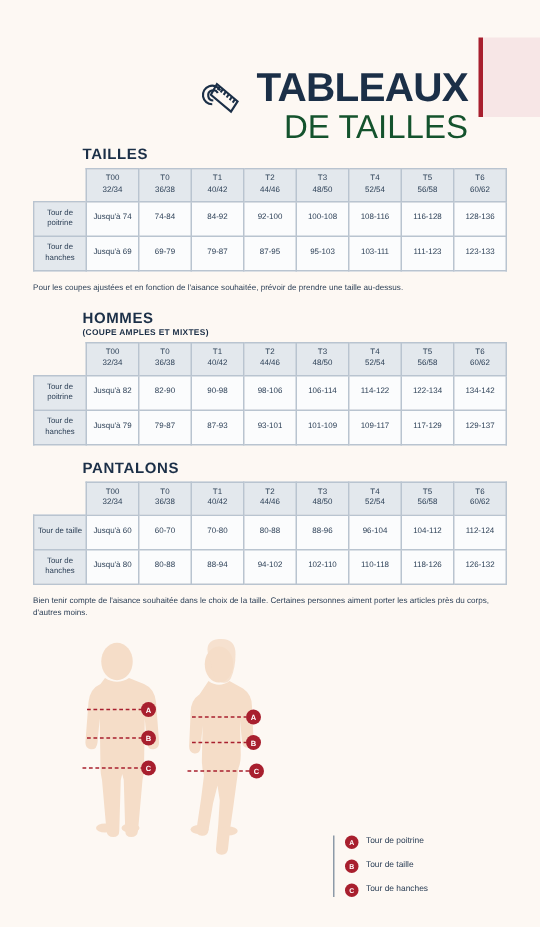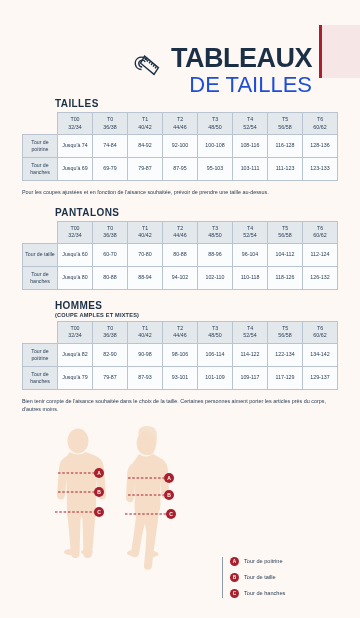--- a/index.html
+++ b/index.html
@@ -63,21 +63,21 @@
     font-weight: bold;
     letter-spacing: -0.5px;
     color: #1b2f47;
     display: block;
     font-family: "Liberation Sans", sans-serif;
   }
   .title-sub {
     font-size: 22px;
     font-weight: normal;
     letter-spacing: 0px;
-    color: #1d4ed8;
+    color: #14532d;
     display: block;
     margin-top: 2px;
   }
 
   
   .section {
     padding: 0 22px;
   }
   .section-title {
     font-size: 10px;
@@ -276,20 +276,87 @@
             <td class="val">95-103</td>
             <td class="val">103-111</td>
             <td class="val">111-123</td>
             <td class="val">123-133</td>
           </tr>
         </tbody>
       </table>
     </div>
     <p class="note">Pour les coupes ajustées et en fonction de l'aisance souhaitée, prévoir de prendre une taille au-dessus.</p>
     <div class="section" style="margin-top: 10px;">
+      <div class="section-title">HOMMES</div>
+      <div class="section-subtitle">(COUPE AMPLES ET MIXTES)</div>
+      <table class="size-table">
+        <thead>
+          <tr>
+            <th class="corner"></th>
+            <th>
+              <span class="th-top">T00</span>
+              <span class="th-bot">32/34</span>
+            </th>
+            <th>
+              <span class="th-top">T0</span>
+              <span class="th-bot">36/38</span>
+            </th>
+            <th>
+              <span class="th-top">T1</span>
+              <span class="th-bot">40/42</span>
+            </th>
+            <th>
+              <span class="th-top">T2</span>
+              <span class="th-bot">44/46</span>
+            </th>
+            <th>
+              <span class="th-top">T3</span>
+              <span class="th-bot">48/50</span>
+            </th>
+            <th>
+              <span class="th-top">T4</span>
+              <span class="th-bot">52/54</span>
+            </th>
+            <th>
+              <span class="th-top">T5</span>
+              <span class="th-bot">56/58</span>
+            </th>
+            <th>
+              <span class="th-top">T6</span>
+              <span class="th-bot">60/62</span>
+            </th>
+          </tr>
+        </thead>
+        <tbody>
+          <tr>
+            <td class="rowhead">Tour de poitrine</td>
+            <td class="val first-val">Jusqu'à 82</td>
+            <td class="val">82-90</td>
+            <td class="val">90-98</td>
+            <td class="val">98-106</td>
+            <td class="val">106-114</td>
+            <td class="val">114-122</td>
+            <td class="val">122-134</td>
+            <td class="val">134-142</td>
+          </tr>
+          <tr>
+            <td class="rowhead">Tour de hanches</td>
+            <td class="val first-val">Jusqu'à 79</td>
+            <td class="val">79-87</td>
+            <td class="val">87-93</td>
+            <td class="val">93-101</td>
+            <td class="val">101-109</td>
+            <td class="val">109-117</td>
+            <td class="val">117-129</td>
+            <td class="val">129-137</td>
+          </tr>
+        </tbody>
+      </table>
+    </div>
+    <div class="section" style="margin-top: 10px;">
       <div class="section-title">PANTALONS</div>
       <table class="size-table">
         <thead>
           <tr>
             <th class="corner"></th>
             <th>
               <span class="th-top">T00</span>
               <span class="th-bot">32/34</span>
             </th>
             <th>
@@ -337,87 +404,20 @@
           <tr>
             <td class="rowhead">Tour de hanches</td>
             <td class="val first-val">Jusqu'à 80</td>
             <td class="val">80-88</td>
             <td class="val">88-94</td>
             <td class="val">94-102</td>
             <td class="val">102-110</td>
             <td class="val">110-118</td>
             <td class="val">118-126</td>
             <td class="val">126-132</td>
-          </tr>
-        </tbody>
-      </table>
-    </div>
-    <div class="section" style="margin-top: 10px;">
-      <div class="section-title">HOMMES</div>
-      <div class="section-subtitle">(COUPE AMPLES ET MIXTES)</div>
-      <table class="size-table">
-        <thead>
-          <tr>
-            <th class="corner"></th>
-            <th>
-              <span class="th-top">T00</span>
-              <span class="th-bot">32/34</span>
-            </th>
-            <th>
-              <span class="th-top">T0</span>
-              <span class="th-bot">36/38</span>
-            </th>
-            <th>
-              <span class="th-top">T1</span>
-              <span class="th-bot">40/42</span>
-            </th>
-            <th>
-              <span class="th-top">T2</span>
-              <span class="th-bot">44/46</span>
-            </th>
-            <th>
-              <span class="th-top">T3</span>
-              <span class="th-bot">48/50</span>
-            </th>
-            <th>
-              <span class="th-top">T4</span>
-              <span class="th-bot">52/54</span>
-            </th>
-            <th>
-              <span class="th-top">T5</span>
-              <span class="th-bot">56/58</span>
-            </th>
-            <th>
-              <span class="th-top">T6</span>
-              <span class="th-bot">60/62</span>
-            </th>
-          </tr>
-        </thead>
-        <tbody>
-          <tr>
-            <td class="rowhead">Tour de poitrine</td>
-            <td class="val first-val">Jusqu'à 82</td>
-            <td class="val">82-90</td>
-            <td class="val">90-98</td>
-            <td class="val">98-106</td>
-            <td class="val">106-114</td>
-            <td class="val">114-122</td>
-            <td class="val">122-134</td>
-            <td class="val">134-142</td>
-          </tr>
-          <tr>
-            <td class="rowhead">Tour de hanches</td>
-            <td class="val first-val">Jusqu'à 79</td>
-            <td class="val">79-87</td>
-            <td class="val">87-93</td>
-            <td class="val">93-101</td>
-            <td class="val">101-109</td>
-            <td class="val">109-117</td>
-            <td class="val">117-129</td>
-            <td class="val">129-137</td>
           </tr>
         </tbody>
       </table>
     </div>
     <p class="note">Bien tenir compte de l'aisance souhaitée dans le choix de la taille. Certaines personnes aiment porter les articles près du corps, d'autres moins.</p>
   </div>
 
 <div class="illustration">
   <svg width="360" height="200" viewBox="0 0 360 200">
 

